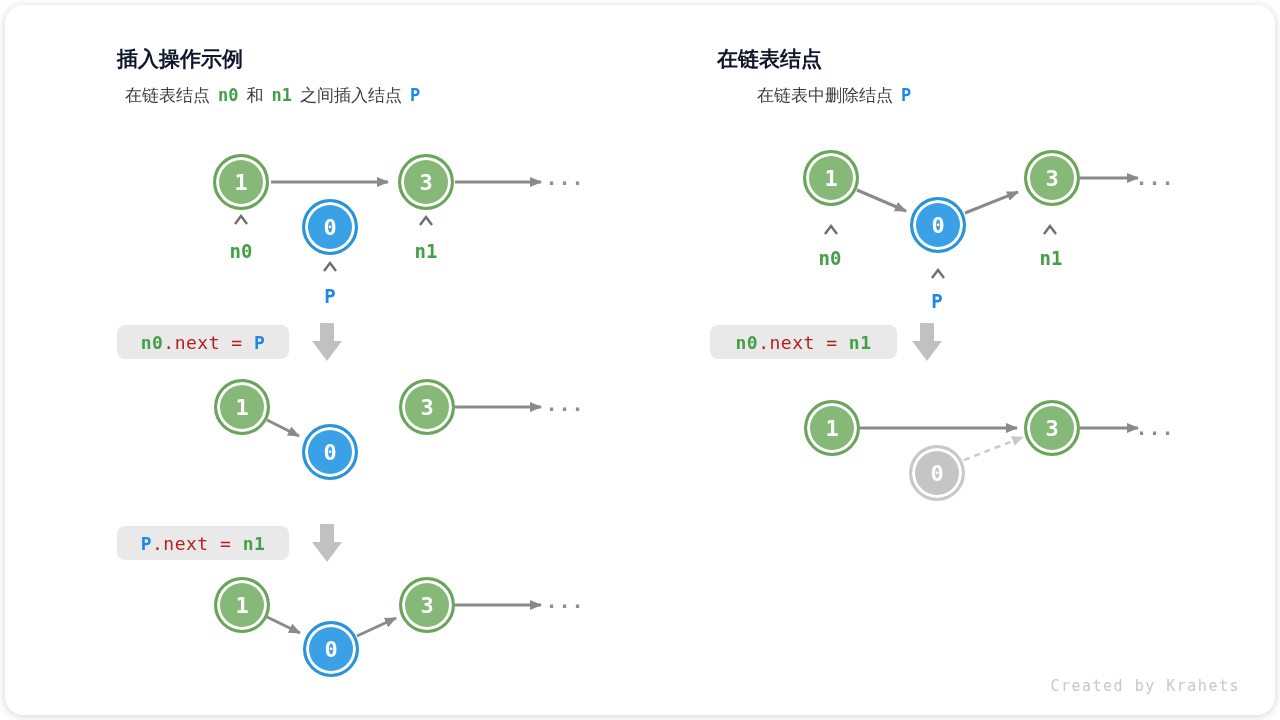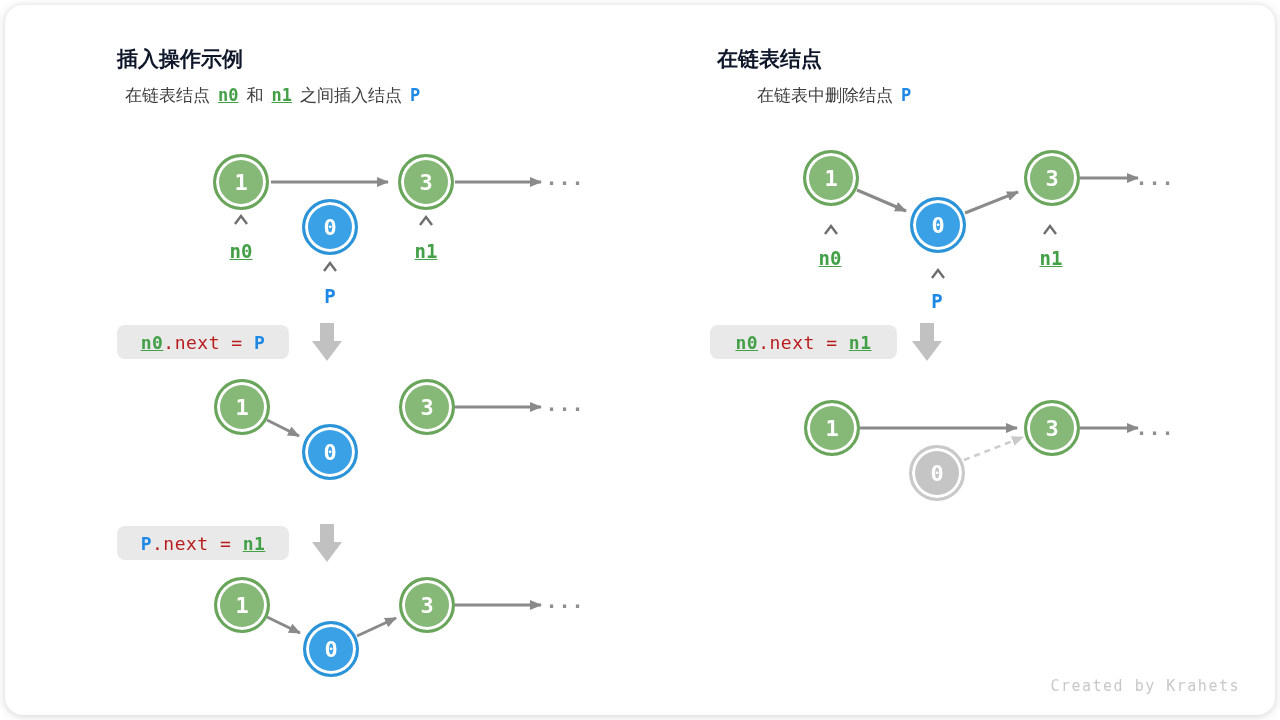--- a/index.html
+++ b/index.html
@@ -7,21 +7,21 @@
               font-family:"Liberation Sans", sans-serif; }
   .card { position:absolute; left:5px; top:5px; width:1270px; height:710px;
           background:#fff; border-radius:18px;
           box-shadow:0 1px 9px rgba(0,0,0,0.18); }
   .layer { position:absolute; left:0; top:0; width:1280px; height:720px; }
 
   .title { position:absolute; font-size:21px; font-weight:700; color:#0f172a; line-height:24px; }
   .subtitle { position:absolute; display:flex; align-items:baseline; gap:8px;
               font-size:17px; color:#3d3d3d; line-height:22px;margin-left:8px; }
   .mono { font-family:"DejaVu Sans Mono","Liberation Mono",monospace; }
-  .tok-green { color:#43A047; font-weight:700;text-decoration:underline; }
+  .tok-green { color:#43A047; font-weight:700; }
   .tok-blue  { color:#1E88E5; font-weight:700; }
 
   .node { position:absolute; width:56px; height:56px; border-radius:50%;
           display:flex; align-items:center; justify-content:center;
           font-family:"DejaVu Sans Mono","Liberation Mono",monospace;
           font-weight:700; font-size:22px; color:#fff;
           box-shadow:inset 0 0 0 3px #fff; }
   .node-green { background:#86B878; border:3px solid #69A55B; }
   .node-blue  { background:#3BA1E6; border:3px solid #2B93D8; }
   .node-gray  { background:#C5C5C5; border:3px solid #C9C9C9; }

